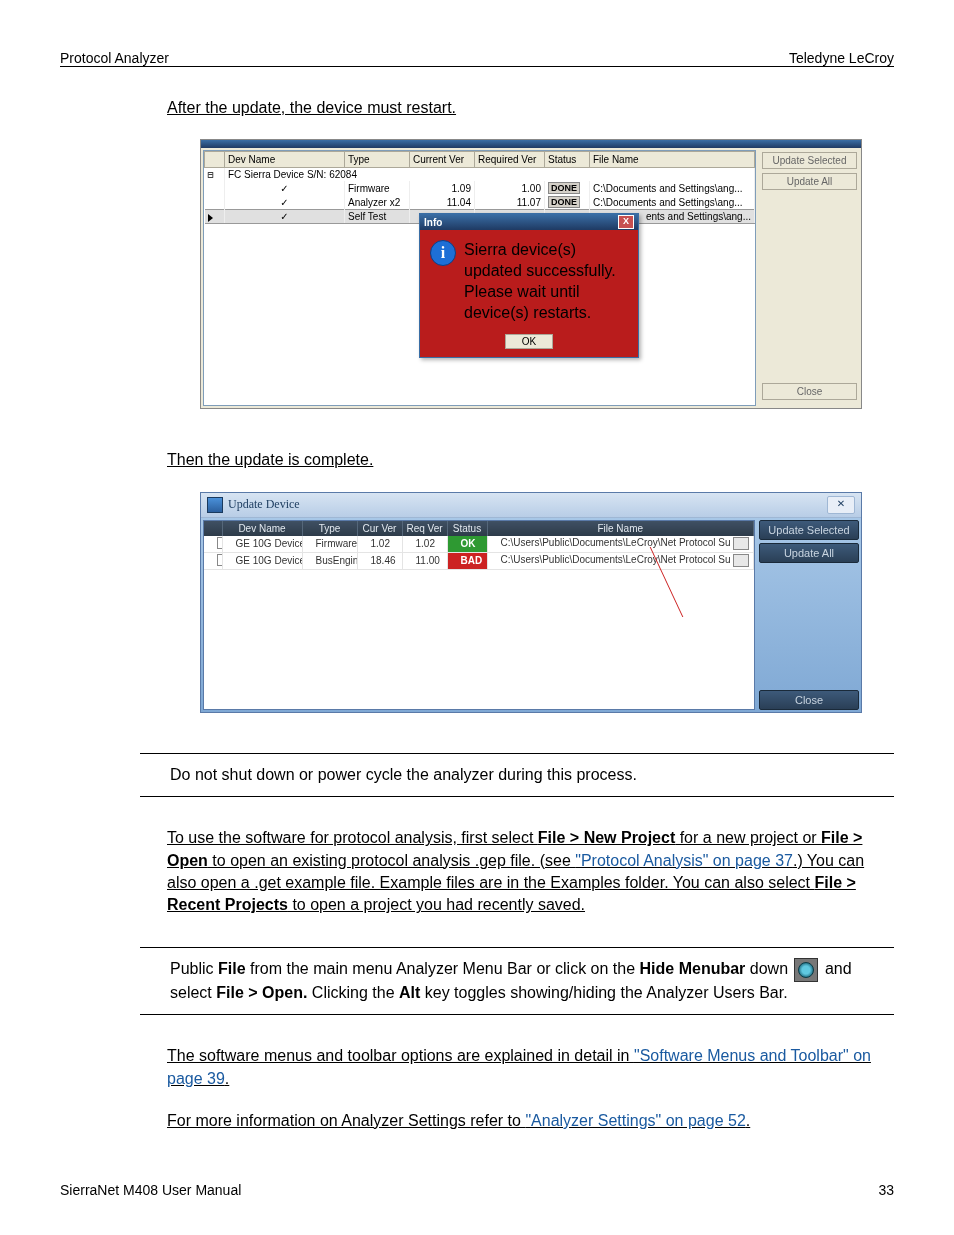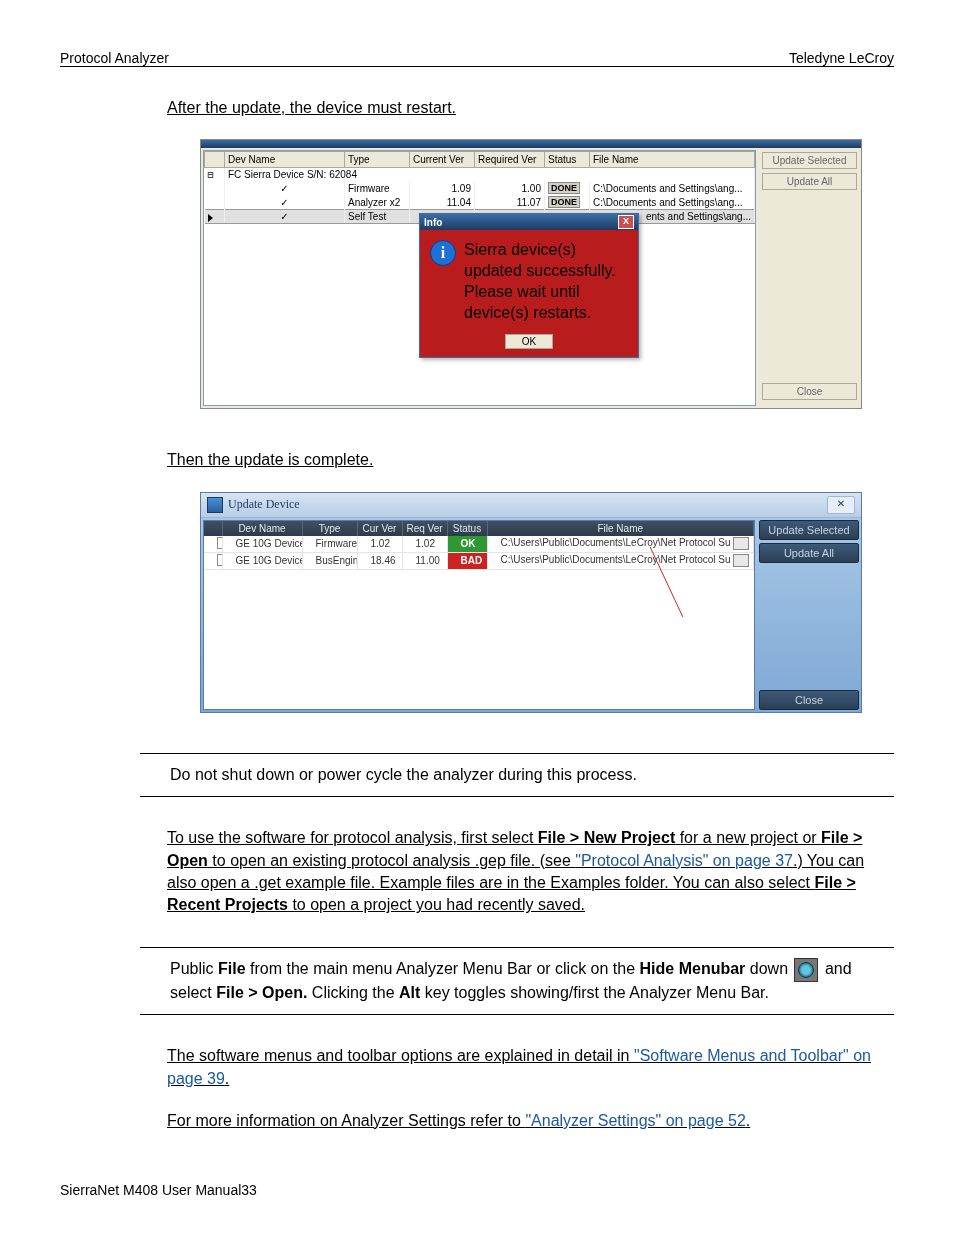--- a/index.html
+++ b/index.html
@@ -320,21 +320,21 @@
     position: absolute;
     left: 3px; top: 3px;
     width: 14px; height: 14px;
     border-radius: 50%;
     background: radial-gradient(#5fc8e0 40%, #2a7a8f 70%);
     border: 1px solid #0a3a45;
   }
 
   .footer {
     display: flex;
-    justify-content: flex-start;
+    justify-content: space-between;
     font-size: 14px;
     margin-top: 50px;
   }
 </style>
 </head>
 <body>
 
 <div class="page">
 
   <div class="header">
@@ -493,21 +493,21 @@
 
   <div class="rule-block">
     <span>Do not shut down or power cycle the analyzer during this process.</span>
   </div>
 
   <p class="body-text">
     <span>To use the software for protocol analysis, first select </span><span class="bold">File &gt; New Project</span><span> for a new project or </span><span class="bold">File &gt; Open</span><span> to open an existing protocol analysis .gep file. (see </span><span class="link">"Protocol Analysis" on page 37</span><span>.) You can also open a .get example file. Example files are in the Examples folder. You can also select </span><span class="bold">File &gt; Recent Projects</span><span> to open a project you had recently saved.</span>
   </p>
 
   <div class="rule-block">
-    <span>Public </span><span class="bold">File</span><span> from the main menu Analyzer Menu Bar or click on the </span><span class="bold">Hide Menubar</span><span> down </span><span class="hide-icon"></span><span> and select </span><span class="bold">File &gt; Open.</span><span> Clicking the </span><span class="bold">Alt</span><span> key toggles showing/first the Analyzer Menu Bar.</span>
+    <span>Public </span><span class="bold">File</span><span> from the main menu Analyzer Menu Bar or click on the </span><span class="bold">Hide Menubar</span><span> down </span><span class="hide-icon"></span><span> and select </span><span class="bold">File &gt; Open.</span><span> Clicking the </span><span class="bold">Alt</span><span> key toggles showing/hiding the Analyzer Users Bar.</span>
   </div>
 
   <p class="body-text">
     <span>The software menus and toolbar options are explained in detail in </span><span class="link">"Software Menus and Toolbar" on page 39</span><span>.</span>
   </p>
 
   <p class="body-text">
     <span>For more information on Analyzer Settings refer to </span><span class="link">"Analyzer Settings" on page 52</span><span>.</span>
   </p>
 

